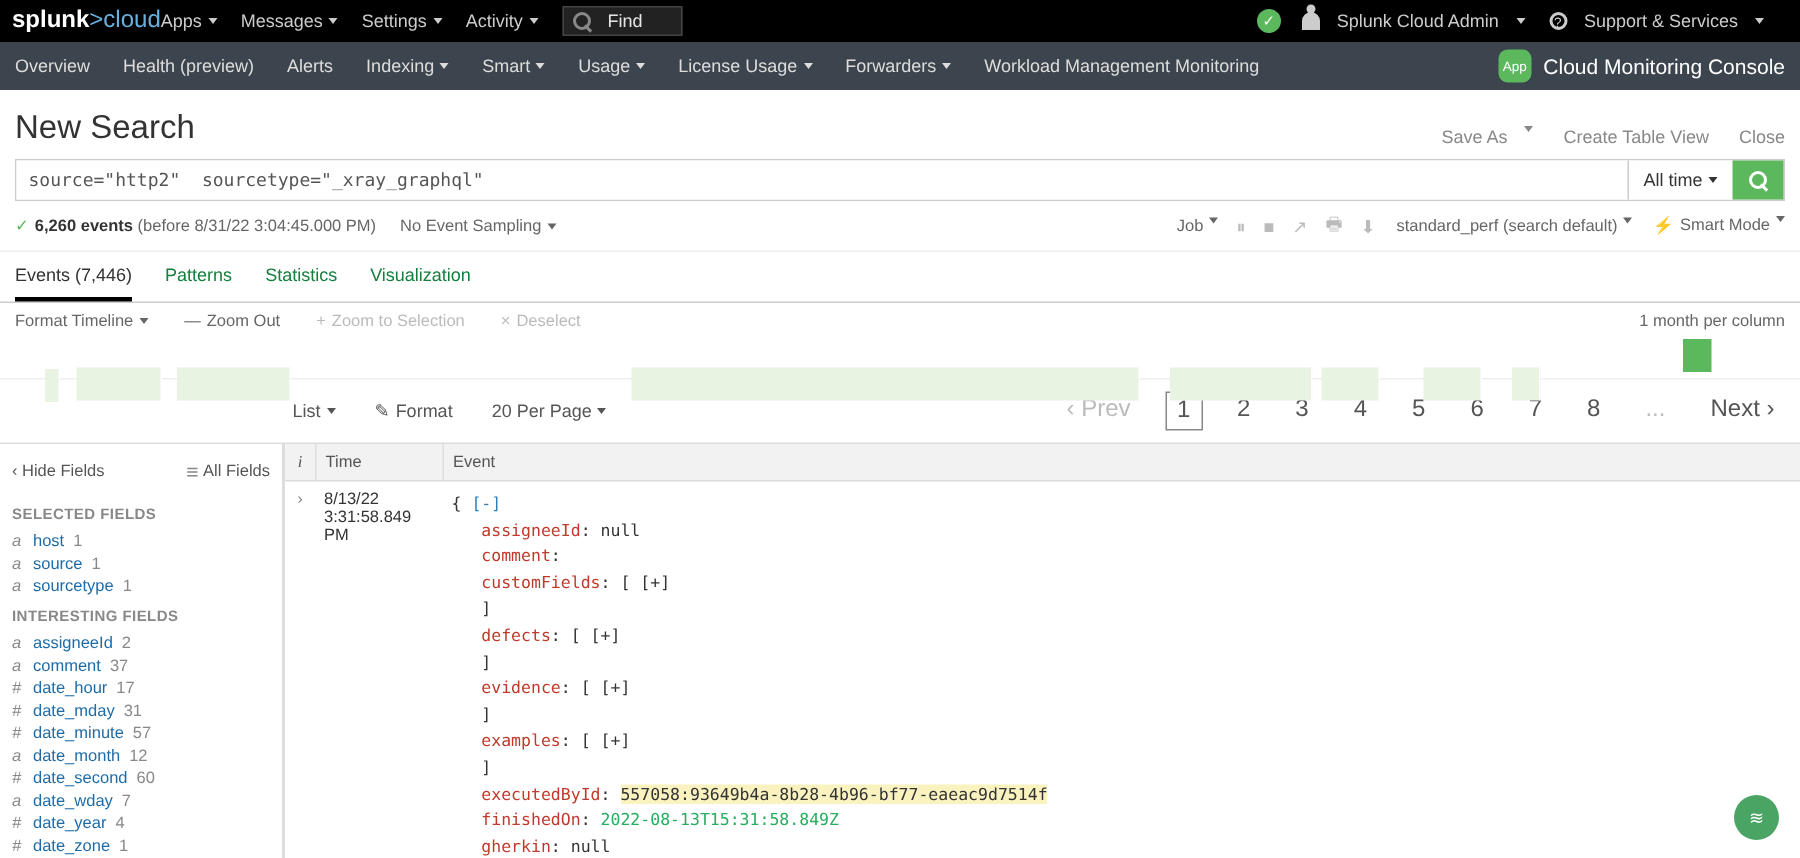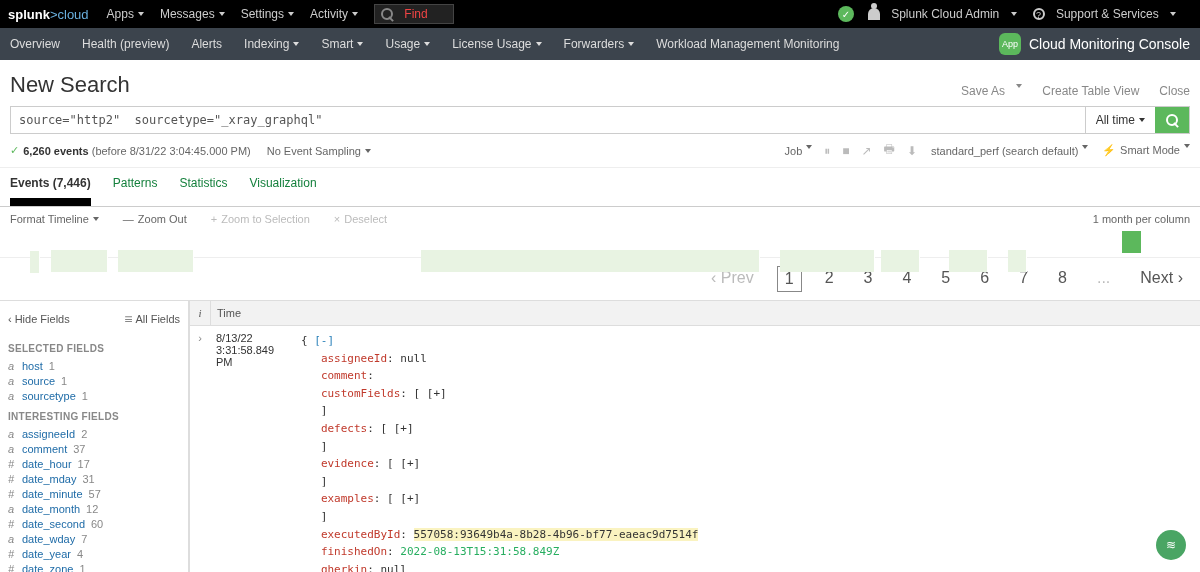--- a/index.html
+++ b/index.html
@@ -1,21 +1,21 @@
 <!DOCTYPE html>
 <html><head>
 <meta charset="utf-8">
 <style>
 * { box-sizing: border-box; margin: 0; padding: 0; }
 body { font-family: -apple-system, "Helvetica Neue", Arial, sans-serif; font-size: 12px; color: #333; background: #fff; width: 1200px; }
 .topbar { background: #000; color: #ccc; height: 28px; display: flex; align-items: center; padding: 0 8px; font-size: 12px; }
-.topbar .logo { color: #fff; font-weight: bold; margin-right: 18px; font-size: 13px; }
+.topbar .logo { color: #fff; font-weight: bold; font-size: 16px; }
 .topbar .logo-sub { color: #6ab0de; font-weight: normal; }
 .topbar-item { margin-right: 16px; cursor: pointer; color: #ccc; display: flex; align-items: center; gap: 4px; }
-.topbar-item.search { background: #222; border: 1px solid #444; padding: 2px 6px; width: 80px; color: #ef4444; }
+.topbar-item.search { background: #222; border: 1px solid #444; padding: 2px 6px; width: 80px; color: #e5e5e5; }
 .topbar .spacer { flex: 1; }
 .topbar .status-dot { width: 16px; height: 16px; background: #5cb85c; border-radius: 50%; margin-right: 14px; display: inline-flex; align-items: center; justify-content: center; color: #fff; font-size: 10px; }
 .caret { display: inline-block; width: 0; height: 0; border-left: 4px solid transparent; border-right: 4px solid transparent; border-top: 5px solid currentColor; vertical-align: middle; }
 .caret-small { border-left-width: 3px; border-right-width: 3px; border-top-width: 4px; }
 .navbar { background: #3c444d; color: #ddd; height: 32px; display: flex; align-items: center; padding: 0 10px; font-size: 12px; }
 .nav-item { margin-right: 22px; cursor: pointer; display: flex; align-items: center; gap: 4px; }
 .navbar .spacer { flex: 1; }
 .brand-badge { background: #5cb85c; border-radius: 6px; width: 22px; height: 22px; display: inline-flex; align-items: center; justify-content: center; color: #fff; font-size: 9px; margin-right: 8px; }
 .navbar .brand { color: #fff; font-size: 14px; }
 .page-header { padding: 12px 10px 8px; display: flex; justify-content: space-between; align-items: flex-end; }
@@ -28,21 +28,21 @@
 .searchbar .search-btn { background: #5cb85c; color: #fff; width: 34px; display: flex; align-items: center; justify-content: center; cursor: pointer; }
 .jobbar { display: flex; align-items: center; padding: 6px 10px; border-bottom: 1px solid #eee; color: #666; font-size: 11px; }
 .jobbar .check { color: #5cb85c; margin-right: 4px; }
 .jobbar .counts strong { color: #333; }
 .jobbar .sampling { margin-left: 16px; cursor: pointer; display: flex; align-items: center; gap: 4px; }
 .jobbar .spacer { flex: 1; }
 .jobbar .right-item { margin-left: 14px; cursor: pointer; display: flex; align-items: flex-start; gap: 4px; }
 .jobbar .icon-btn { color: #bbb; margin-left: 12px; cursor: pointer; font-size: 12px; }
 .tabs { display: flex; border-bottom: 1px solid #ccc; padding: 0 10px; }
 .tab { padding: 8px 0; margin-right: 22px; color: #15803d; cursor: pointer; font-size: 12px; }
-.tab.active { color: #333; border-bottom: 8px solid #000000; font-weight: 700; }
+.tab.active { color: #333; border-bottom: 3px solid #000000; font-weight: 400; }
 .timeline-controls { display: flex; align-items: center; padding: 6px 10px; font-size: 11px; color: #666; }
 .tc-item { margin-right: 24px; cursor: pointer; display: flex; align-items: center; gap: 4px; }
 .disabled { color: #bbb; }
 .timeline-controls .spacer { flex: 1; }
 .timeline { height: 26px; padding: 0 10px 4px; position: relative; }
 .timeline-track { height: 22px; display: flex; position: relative; }
 .tl-seg { height: 100%; background: #e8f3e2; border-right: 1px solid #fff; }
 .tl-seg.dark { background: #5cb85c; }
 .tl-seg.blank { background: transparent; }
 .list-controls { display: flex; align-items: center; padding: 8px 10px; font-size: 12px; border-top: 1px solid #eee; }
@@ -229,20 +229,34 @@
     <div class="tl-seg" style="flex:2;margin-top:19px"></div>
     <div class="tl-seg blank" style="flex:1"></div>
     <div class="tl-seg" style="flex:1;margin-top:19px"></div>
     <div class="tl-seg blank" style="flex:5"></div>
     <div class="tl-seg dark" style="flex:1"></div>
     <div class="tl-seg blank" style="flex:2.5"></div>
   </div>
 </div>
 
 <div class="list-controls">
+  <div class="lc-left">
+    <span class="lc-item">
+        <span>List</span>
+        <span class="caret caret-small"></span>
+      </span>
+    <span class="lc-item">
+        <span>✎</span> 
+        <span>Format</span>
+      </span>
+    <span class="lc-item">
+        <span>20 Per Page</span>
+        <span class="caret caret-small"></span>
+      </span>
+  </div>
   <div class="lc-spacer"></div>
   <div class="pagination">
     <span class="pg muted">‹ <span>Prev</span></span>
     <span class="pg active">1</span>
     <span class="pg">2</span>
     <span class="pg">3</span>
     <span class="pg">4</span>
     <span class="pg">5</span>
     <span class="pg">6</span>
     <span class="pg">7</span>
@@ -336,20 +350,21 @@
           <span>executedById</span>
           <span class="cnt">2</span>
         </div>
       </div>
   </div>
 
   <div class="event-table">
     <div class="et-header">
       <div class="col-i">i</div>
       <div class="col-time">Time</div>
+      <div class="col-event">Event</div>
     </div>
     <div class="et-row">
       <div class="col-i">›</div>
       <div class="col-time">
         <div>8/13/22</div>
         <div>3:31:58.849 PM</div>
       </div>
       <div class="col-event">{ <span class="v-link">[-]</span>
    <span class="k">assigneeId</span>: <span class="v-null">null</span>
    <span class="k">comment</span>:

